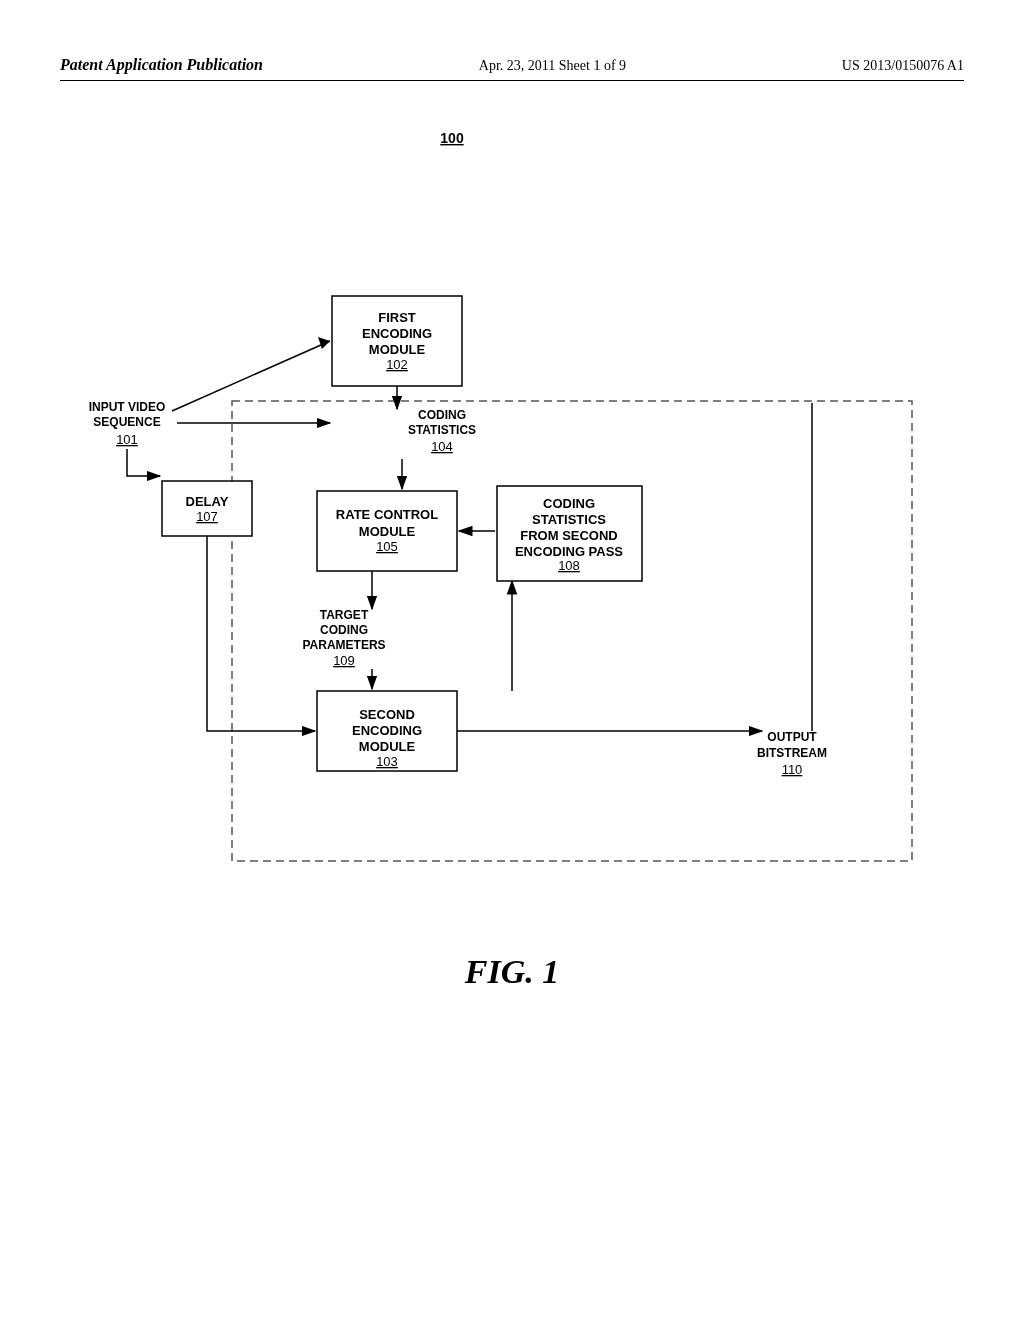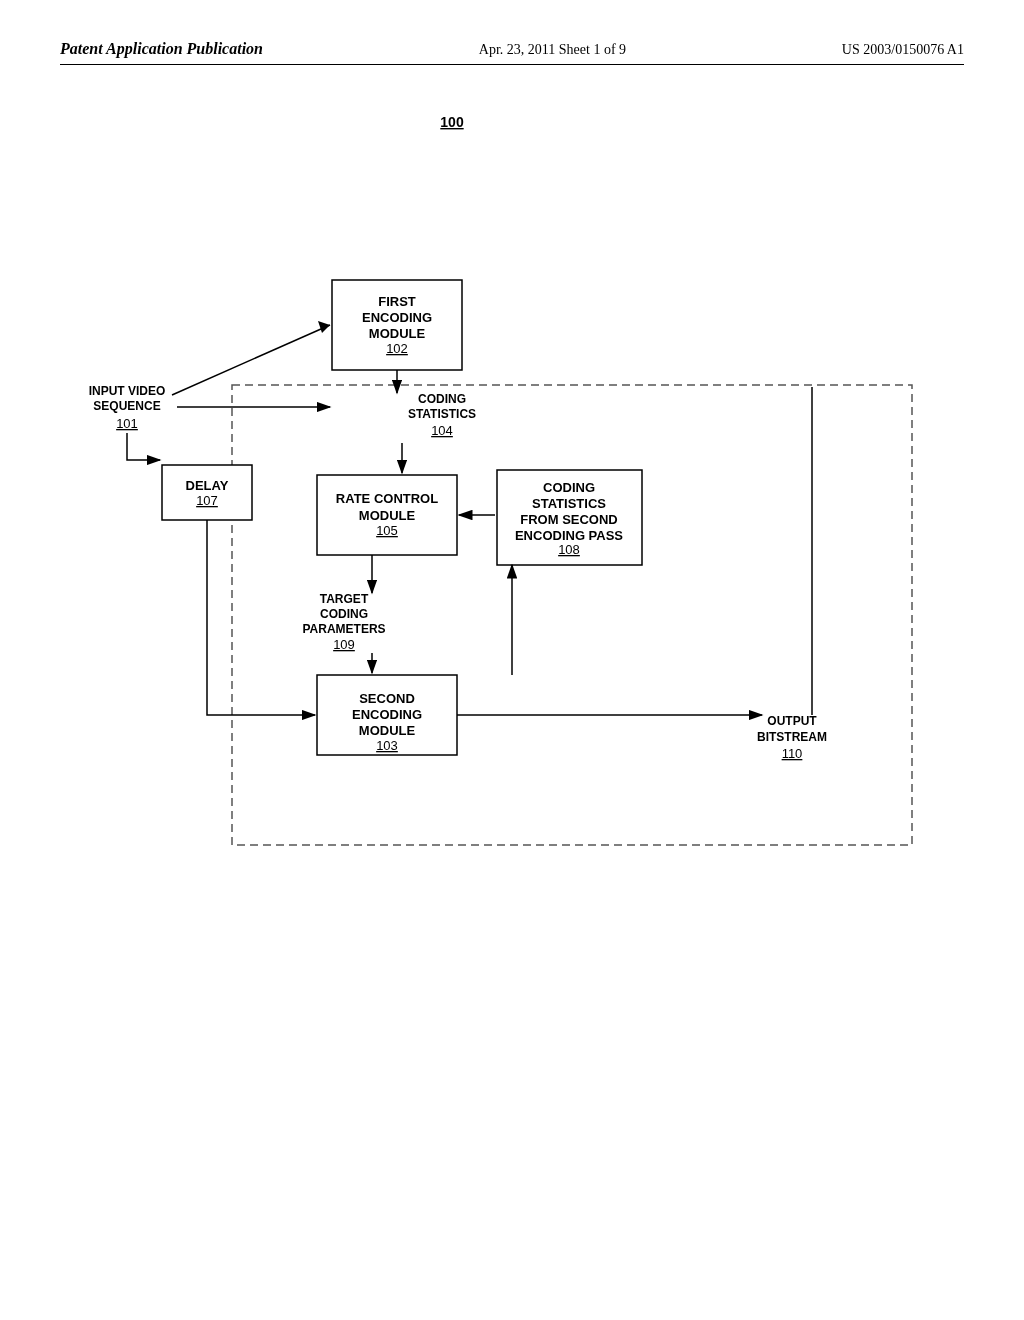--- a/index.html
+++ b/index.html
@@ -9,21 +9,21 @@
       width: 1024px;
       height: 1320px;
       overflow: hidden;
       position: relative;
     }
 
     .page {
       width: 1024px;
       height: 1320px;
       position: relative;
-      padding: 40px 60px;
+      padding: 56px 60px;
     }
 
     
     .header {
       display: flex;
       justify-content: space-between;
       align-items: baseline;
       border-bottom: 1px solid #000;
       padding-bottom: 6px;
       margin-bottom: 0;
@@ -102,21 +102,21 @@
     }
   </style>
 </head>
 <body>
 
 <div class="page">
 
   <div class="header">
     <span class="header-left">Patent Application Publication</span>
     <span class="header-center">Apr. 23, 2011  Sheet 1 of 9</span>
-    <span class="header-right">US 2003/0150076 A1</span>
+    <span class="header-right">US 2013/0150076 A1</span>
   </div>
 
   <div class="diagram-container">
     <svg class="diagram-svg" viewBox="0 0 900 860">
 
       <text x="390" y="42" class="diagram-num" text-decoration="underline">100</text>
 
       <rect x="170" y="300" width="680" height="460" class="dashed-border"></rect>
 
       <text x="65" y="310" font-family="Arial,sans-serif" font-size="12" font-weight="bold" text-anchor="middle">INPUT VIDEO</text>
@@ -192,15 +192,16 @@
       <path d="M 310,568 V 588" stroke="black" stroke-width="1.5" fill="none" marker-end="url(#arrowhead)"></path>
 
       <path d="M 395,630 H 700" stroke="black" stroke-width="1.5" fill="none" marker-end="url(#arrowhead)"></path>
 
       <path d="M 450,590 V 480" stroke="black" stroke-width="1.5" fill="none" marker-end="url(#arrowhead)"></path>
 
       <path d="M 750,630 V 302" stroke="black" stroke-width="1.5" fill="none"></path>
 
     </svg>
 
+    <div class="fig-label" style="font-size:34px; font-style:italic; font-weight:bold; text-align:center; position:absolute; bottom:10px; width:100%; font-family:'Times New Roman',Times,serif;">FIG. 1</div>
   </div>
 
 </div>
 
 </body></html>

